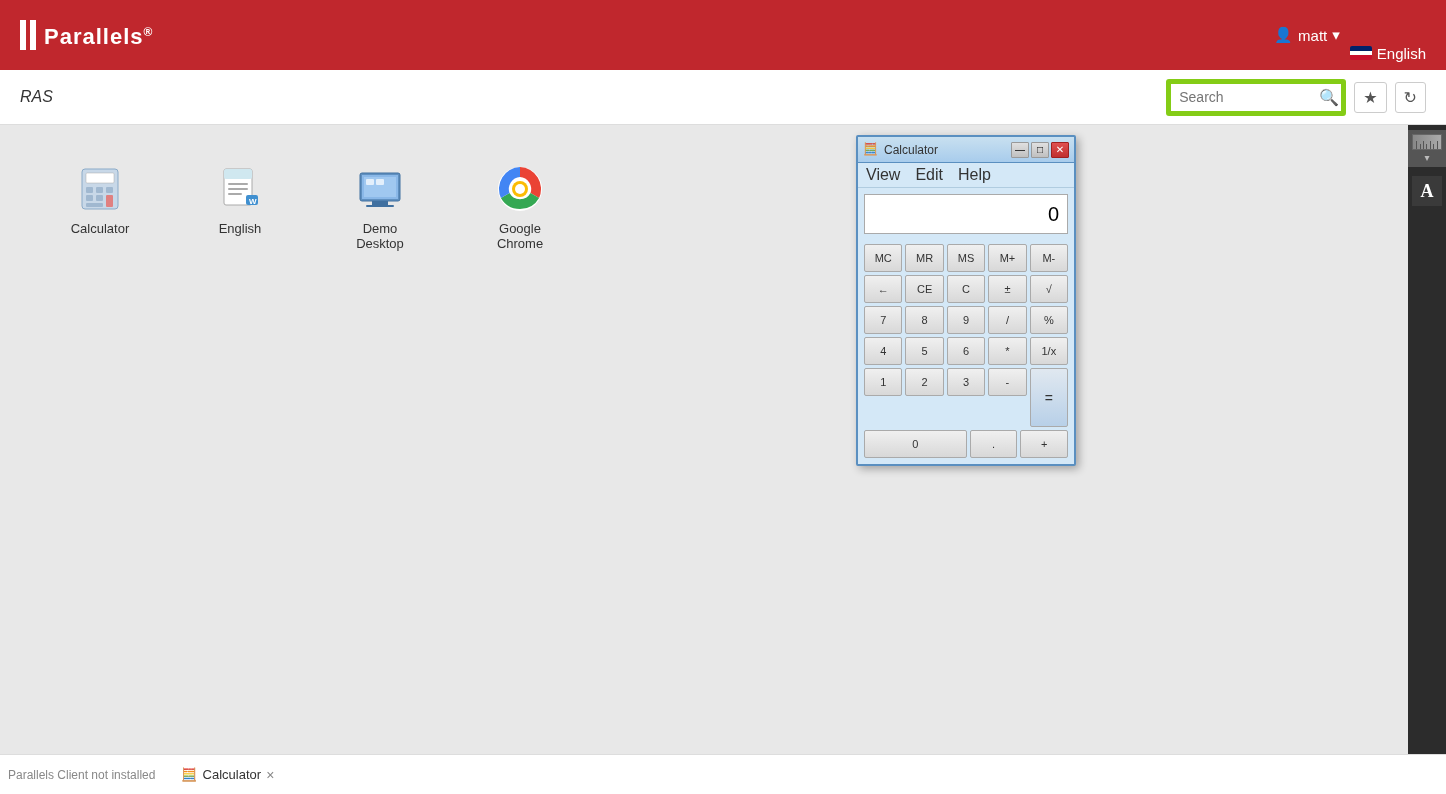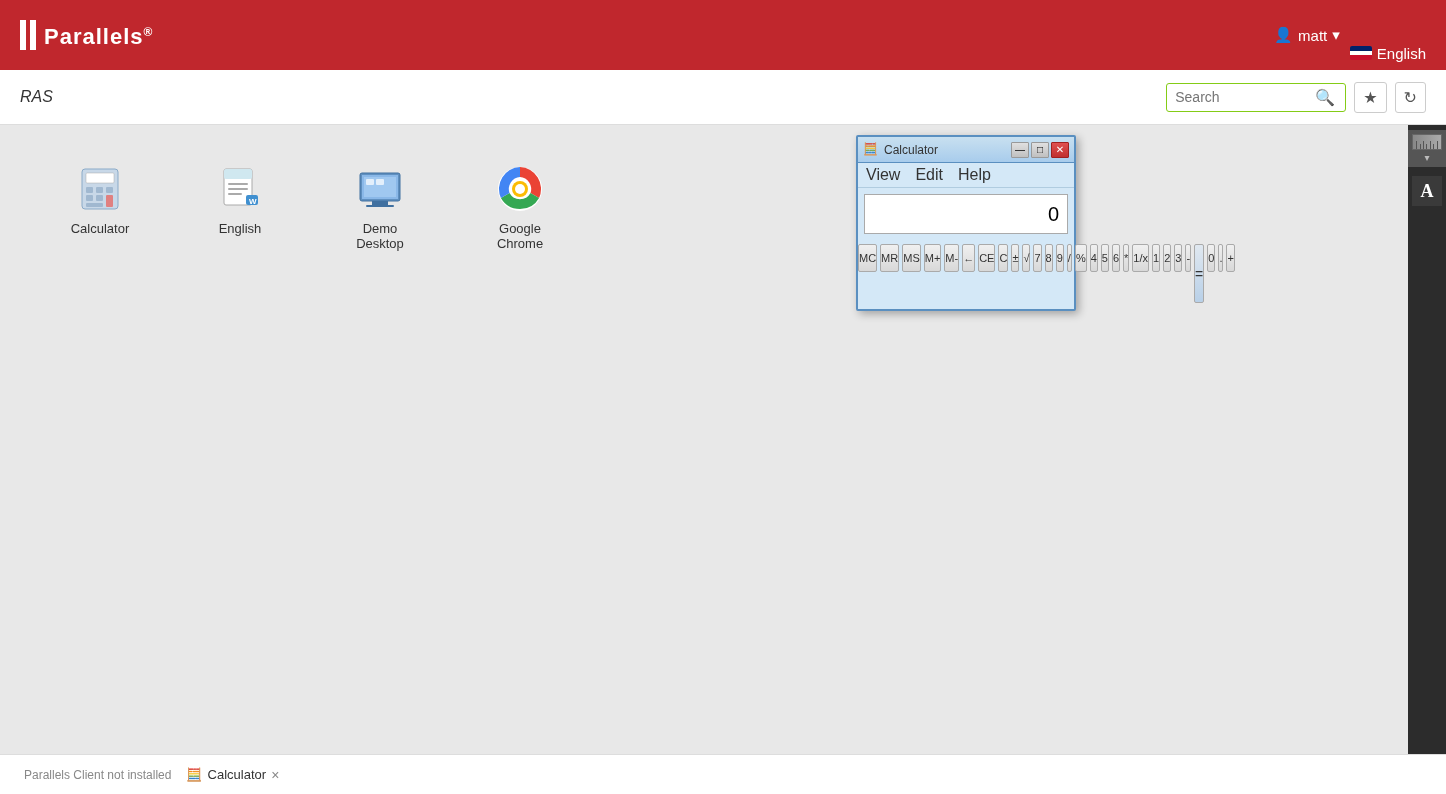--- a/index.html
+++ b/index.html
@@ -85,21 +85,21 @@
       font-style: italic;
     }
     .sub-header-right {
       display: flex;
       align-items: center;
       gap: 8px;
     }
     .search-box {
       display: flex;
       align-items: center;
-      border: 1px solid #84cc16;
+      border: 5px solid #84cc16;
       border-radius: 3px;
       padding: 4px 8px;
       background: white;
       width: 180px;
     }
     .search-box input {
       border: none;
       outline: none;
       font-size: 14px;
       width: 140px;
@@ -276,22 +276,23 @@
       font-size: 20px;
       border: 1px solid #aaa;
       color: #000;
       height: 40px;
       display: flex;
       align-items: center;
       justify-content: flex-end;
     }
 
     .calc-buttons {
-      padding: 4px 0 6px;
-      display: flex;
+      padding: 4px 6px 6px;
+      display: flex;
+      flex-direction: column;
       gap: 3px;
     }
     .calc-row {
       display: flex;
       gap: 3px;
     }
     .calc-btn {
       flex: 1;
       height: 28px;
       background: linear-gradient(180deg, #f0f0f0, #d8d8d8);
@@ -315,22 +316,22 @@
     .taskbar {
       position: absolute;
       bottom: 0;
       left: 0;
       right: 0;
       height: 40px;
       background: white;
       border-top: 1px solid #ddd;
       display: flex;
       align-items: center;
-      padding: 0 24px;
-      gap: 15px;
+      padding: 0 8px;
+      gap: 26px;
     }
     .taskbar-text {
       font-size: 12px;
       color: #888;
     }
     .taskbar-item {
       display: flex;
       align-items: center;
       gap: 5px;
       font-size: 13px;

